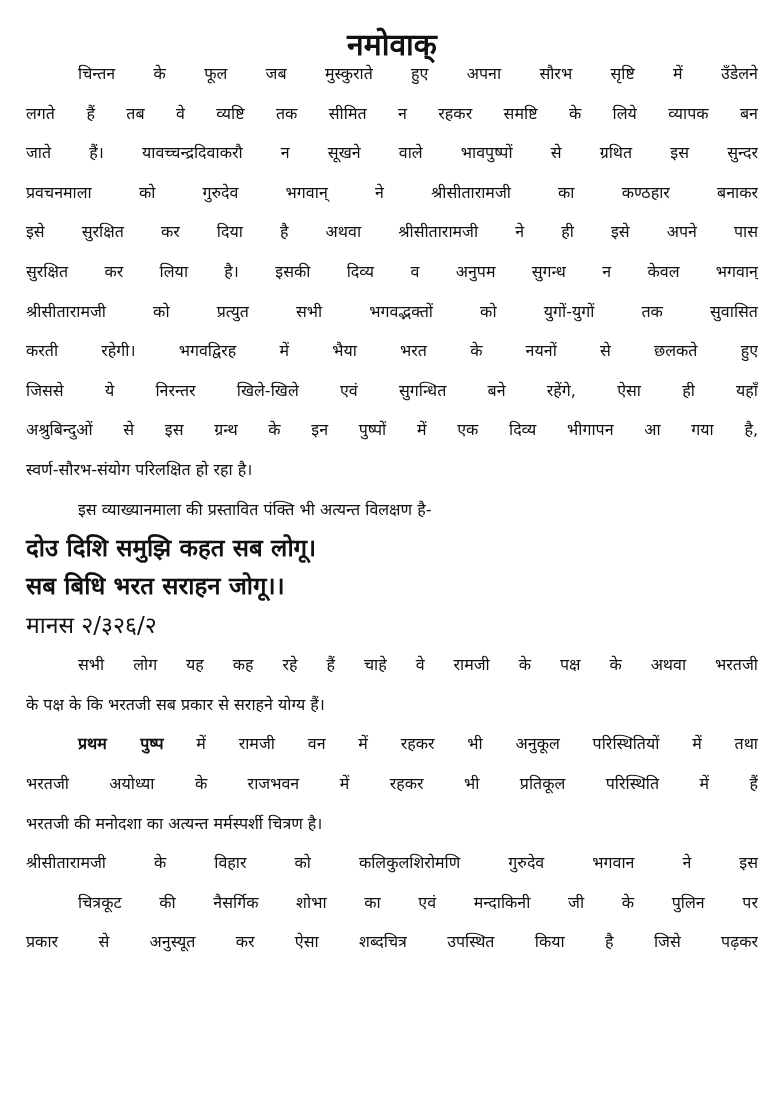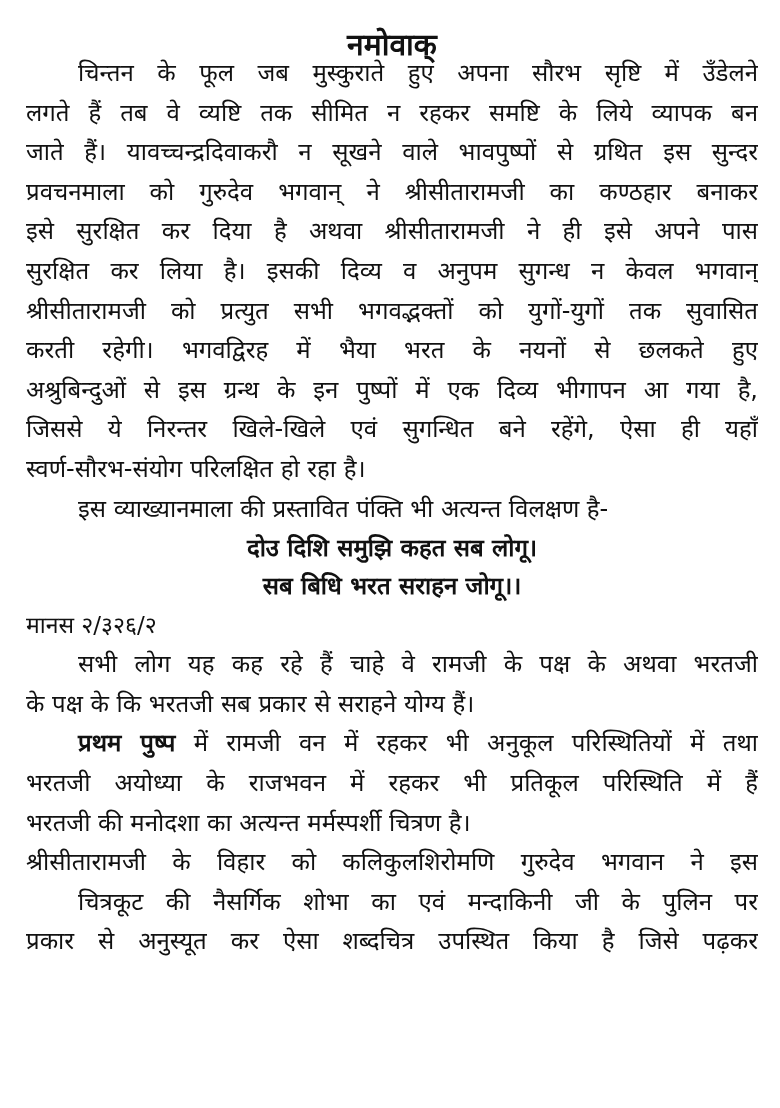--- a/index.html
+++ b/index.html
@@ -25,37 +25,36 @@
       text-align: center;
       font-size: 30px;
       font-weight: bold;
       margin: 0;
       padding-top: 18px;
       height: 54px;
       line-height: 54px;
       box-sizing: border-box;
     }
     .line {
-      font-size: 24px;
+      font-size: 16px;
       line-height: 39.6px;
       height: 39.6px;
       white-space: nowrap;
       text-align: justify;
       text-align-last: justify;
       overflow: hidden;
     }
     .line.last {
       text-align: right;
       text-align-last: left;
     }
     .line.indent {
       padding-left: 52px;
     }
     .verse {
-      text-align: center;
       font-weight: bold;
       font-size: 24px;
       line-height: 38px;
       height: 38px;
       white-space: nowrap;
     }
     .verse.v1 { padding-left: 0; }
     .ref {
       text-align: left;
       font-size: 23px;
@@ -75,22 +74,22 @@
 
   <div>
     <div class="line indent">चिन्तन के फूल जब मुस्कुराते हुए अपना सौरभ सृष्टि में उँडेलने</div>
     <div class="line">लगते हैं तब वे व्यष्टि तक सीमित न रहकर समष्टि के लिये व्यापक बन</div>
     <div class="line">जाते हैं। यावच्चन्द्रदिवाकरौ न सूखने वाले भावपुष्पों से ग्रथित इस सुन्दर</div>
     <div class="line">प्रवचनमाला को गुरुदेव भगवान् ने श्रीसीतारामजी का कण्ठहार बनाकर</div>
     <div class="line">इसे सुरक्षित कर दिया है अथवा श्रीसीतारामजी ने ही इसे अपने पास</div>
     <div class="line">सुरक्षित कर लिया है। इसकी दिव्य व अनुपम सुगन्ध न केवल भगवान्</div>
     <div class="line">श्रीसीतारामजी को प्रत्युत सभी भगवद्भक्तों को युगों-युगों तक सुवासित</div>
     <div class="line">करती रहेगी। भगवद्विरह में भैया भरत के नयनों से छलकते हुए</div>
+    <div class="line">जिससे ये निरन्तर खिले-खिले एवं सुगन्धित बने रहेंगे, ऐसा ही यहाँ</div>
     <div class="line">अश्रुबिन्दुओं से इस ग्रन्थ के इन पुष्पों में एक दिव्य भीगापन आ गया है,</div>
-    <div class="line">जिससे ये निरन्तर खिले-खिले एवं सुगन्धित बने रहेंगे, ऐसा ही यहाँ</div>
     <div class="line last">स्वर्ण-सौरभ-संयोग परिलक्षित हो रहा है।</div>
   </div>
 
   <div>
     <div class="line indent last">इस व्याख्यानमाला की प्रस्तावित पंक्ति भी अत्यन्त विलक्षण है-</div>
   </div>
 
   <div>
     <div class="verse v1">दोउ दिशि समुझि कहत सब लोगू।</div>
     <div class="verse v2">सब बिधि भरत सराहन जोगू।।</div>

